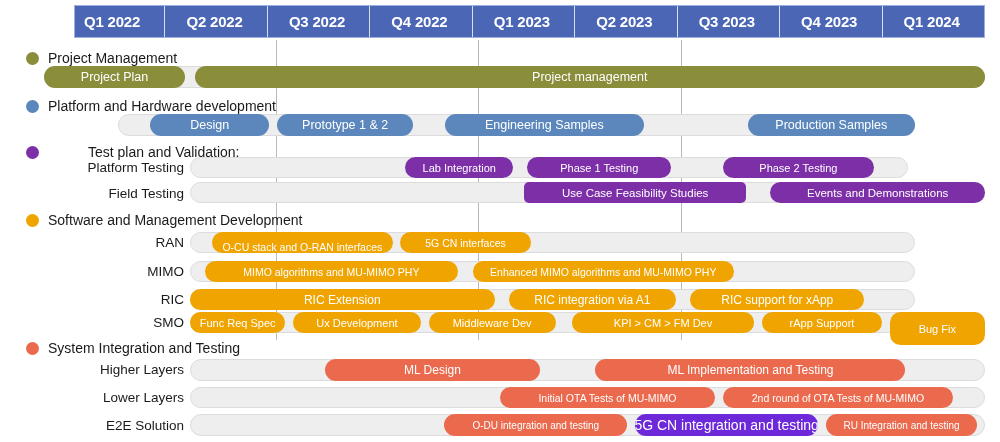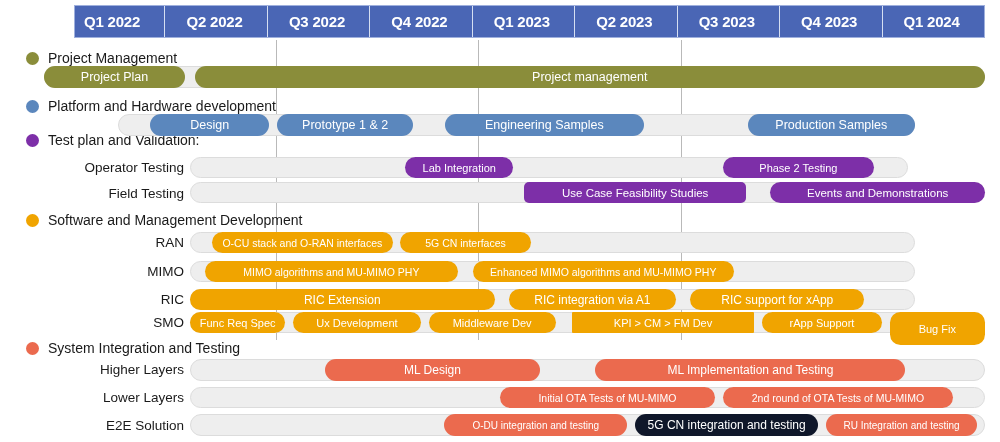--- a/index.html
+++ b/index.html
@@ -59,21 +59,21 @@
     <div class="vline" style="left: 478px; top: 40px; height: 300px;"></div>
     <div class="vline" style="left: 681px; top: 40px; height: 300px;"></div>
     <div class="grp" style="top: 49px;">
       <span class="dot" style="background: rgb(138, 141, 58);"></span>
       <span class="grp-label">Project Management</span>
     </div>
     <div class="grp" style="top: 97px;">
       <span class="dot" style="background: rgb(91, 135, 189);"></span>
       <span class="grp-label">Platform and Hardware development</span>
     </div>
-    <div class="grp" style="top: 131px;">
+    <div class="grp" style="top: 143px; gap: 40px;">
       <span class="dot" style="background: rgb(125, 47, 168);"></span>
       <span class="grp-label">Test plan and Validation:</span>
     </div>
     <div class="grp" style="top: 211px;">
       <span class="dot" style="background: rgb(240, 164, 0);"></span>
       <span class="grp-label">Software and Management Development</span>
     </div>
     <div class="grp" style="top: 339px;">
       <span class="dot" style="background: rgb(235, 106, 78);"></span>
       <span class="grp-label">System Integration and Testing</span>
@@ -91,39 +91,42 @@
     </div>
     <div class="bar" style="left: 277.4px; top: 114px; width: 135.49px; height: 22px; border-radius: 11px; background: rgb(91, 135, 189); font-size: 12.5px;">
       <span>Prototype 1 &amp; 2</span>
     </div>
     <div class="bar" style="left: 444.77px; top: 114px; width: 199.25px; height: 22px; border-radius: 11px; background: rgb(91, 135, 189); font-size: 12.5px;">
       <span>Engineering Samples</span>
     </div>
     <div class="bar" style="left: 747.63px; top: 114px; width: 167.37px; height: 22px; border-radius: 11px; background: rgb(91, 135, 189); font-size: 12.5px;">
       <span>Production Samples</span>
     </div>
-    <div class="rowlabel" style="top: 159px; left: 0px; width: 184px;">Operator Testing</div>
+    <div class="rowlabel" style="top: 159px; left: 0px; width: 184px;">Platform Testing</div>
     <div class="track" style="left: 190px; top: 157px; width: 718px; height: 21px; border-radius: 10.5px;"></div>
     <div class="bar" style="left: 405.4px; top: 157px; width: 107.7px; height: 21px; border-radius: 10.5px; background: rgb(125, 47, 168); font-size: 11px;">
       <span>Lab Integration</span>
+    </div>
+    <div class="bar" style="left: 527.46px; top: 157px; width: 143.6px; height: 21px; border-radius: 10.5px; background: rgb(125, 47, 168); font-size: 11px;">
+      <span>Phase 1 Testing</span>
     </div>
     <div class="bar" style="left: 706.96px; top: 157px; width: 150.78px; height: 21px; border-radius: 10.5px; background: rgb(125, 47, 168); font-size: 11px; margin-left: 16px;">
       <span>Phase 2 Testing</span>
     </div>
     <div class="rowlabel" style="top: 185px; left: 0px; width: 184px;">Field Testing</div>
     <div class="track" style="left: 190px; top: 182px; width: 795px; height: 21px; border-radius: 10.5px;"></div>
     <div class="bar" style="left: 523.9px; top: 182px; width: 222.6px; height: 21px; border-radius: 5px; background: rgb(125, 47, 168); font-size: 11.5px;">
       <span>Use Case Feasibility Studies</span>
     </div>
     <div class="bar" style="left: 770.35px; top: 182px; width: 214.65px; height: 21px; border-radius: 10.5px; background: rgb(125, 47, 168); font-size: 11.5px;">
       <span>Events and Demonstrations</span>
     </div>
     <div class="rowlabel" style="top: 234px; left: 0px; width: 184px;">RAN</div>
     <div class="track" style="left: 190px; top: 232px; width: 725px; height: 21px; border-radius: 10.5px;"></div>
-    <div class="bar" style="left: 211.75px; top: 232px; width: 181.25px; height: 21px; border-radius: 10.5px; background: rgb(240, 164, 0); font-size: 10.5px;">
+    <div class="bar" style="left: 211.75px; top: 232px; width: 181.25px; height: 21px; border-radius: 10.5px; background: rgb(240, 164, 0); font-size: 10.5px; align-items: flex-end;">
       <span>O-CU stack and O-RAN interfaces</span>
     </div>
     <div class="bar" style="left: 400.25px; top: 232px; width: 130.5px; height: 21px; border-radius: 10.5px; background: rgb(240, 164, 0); font-size: 10.5px;">
       <span>5G CN interfaces</span>
     </div>
     <div class="rowlabel" style="top: 263px; left: 0px; width: 184px;">MIMO</div>
     <div class="track" style="left: 190px; top: 261px; width: 725px; height: 21px; border-radius: 10.5px;"></div>
     <div class="bar" style="left: 204.5px; top: 261px; width: 253.75px; height: 21px; border-radius: 10.5px; background: rgb(240, 164, 0); font-size: 10.5px;">
       <span>MIMO algorithms and MU-MIMO PHY</span>
     </div>
@@ -145,21 +148,21 @@
     <div class="track" style="left: 190px; top: 312px; width: 795px; height: 21px; border-radius: 10.5px;"></div>
     <div class="bar" style="left: 293.35px; top: 312px; width: 127.2px; height: 21px; border-radius: 10.5px; background: rgb(240, 164, 0); font-size: 11px;">
       <span>Ux Development</span>
     </div>
     <div class="bar" style="left: 190px; top: 312px; width: 95.4px; height: 21px; border-radius: 10.5px; background: rgb(240, 164, 0); font-size: 11px;">
       <span>Func Req Spec</span>
     </div>
     <div class="bar" style="left: 428.5px; top: 312px; width: 127.2px; height: 21px; border-radius: 10.5px; background: rgb(240, 164, 0); font-size: 11px;">
       <span>Middleware Dev</span>
     </div>
-    <div class="bar" style="left: 571.6px; top: 312px; width: 182.85px; height: 21px; border-radius: 1px; background: rgb(240, 164, 0); font-size: 11px;">
+    <div class="bar" style="left: 571.6px; top: 312px; width: 182.85px; height: 21px; border-radius: 10px; background: rgb(240, 164, 0); font-size: 11px;">
       <span>KPI &gt; CM &gt; FM Dev</span>
     </div>
     <div class="bar" style="left: 762.4px; top: 312px; width: 119.25px; height: 21px; border-radius: 10.5px; background: rgb(240, 164, 0); font-size: 11px;">
       <span>rApp Support</span>
     </div>
     <div class="bar" style="left: 889.6px; top: 312px; width: 95.4px; height: 33px; border-radius: 10.5px; background: rgb(240, 164, 0); font-size: 11px;">
       <span>Bug Fix</span>
     </div>
     <div class="rowlabel" style="top: 361px; left: 0px; width: 184px;">Higher Layers</div>
     <div class="track" style="left: 190px; top: 359px; width: 795px; height: 22px; border-radius: 11px;"></div>
@@ -175,19 +178,19 @@
       <span>Initial OTA Tests of MU-MIMO</span>
     </div>
     <div class="bar" style="left: 722.65px; top: 387px; width: 230.55px; height: 21px; border-radius: 10.5px; background: rgb(235, 106, 78); font-size: 10.5px;">
       <span>2nd round of OTA Tests of  MU-MIMO</span>
     </div>
     <div class="rowlabel" style="top: 417px; left: 0px; width: 184px;">E2E Solution</div>
     <div class="track" style="left: 190px; top: 414px; width: 795px; height: 22px; border-radius: 11px;"></div>
     <div class="bar" style="left: 444.4px; top: 414px; width: 182.85px; height: 22px; border-radius: 11px; background: rgb(235, 106, 78); font-size: 10px;">
       <span>O-DU integration and testing</span>
     </div>
-    <div class="bar" style="left: 635.2px; top: 414px; width: 182.85px; height: 22px; border-radius: 11px; background: #0f172a; font-size: 12px;">
+    <div class="bar" style="left: 635.2px; top: 414px; width: 182.85px; height: 22px; border-radius: 11px; background: #6d28d9; font-size: 14px;">
       <span>5G CN integration and testing</span>
     </div>
     <div class="bar" style="left: 826px; top: 414px; width: 151.05px; height: 22px; border-radius: 11px; background: rgb(235, 106, 78); font-size: 10px;">
       <span>RU Integration and testing</span>
     </div>
   </div>
 
 </body></html>

